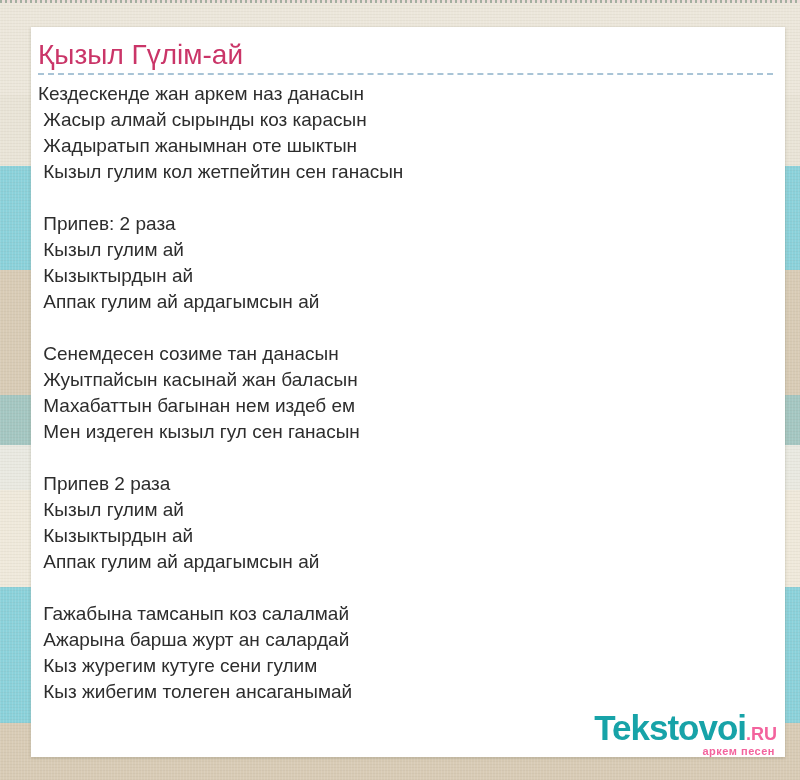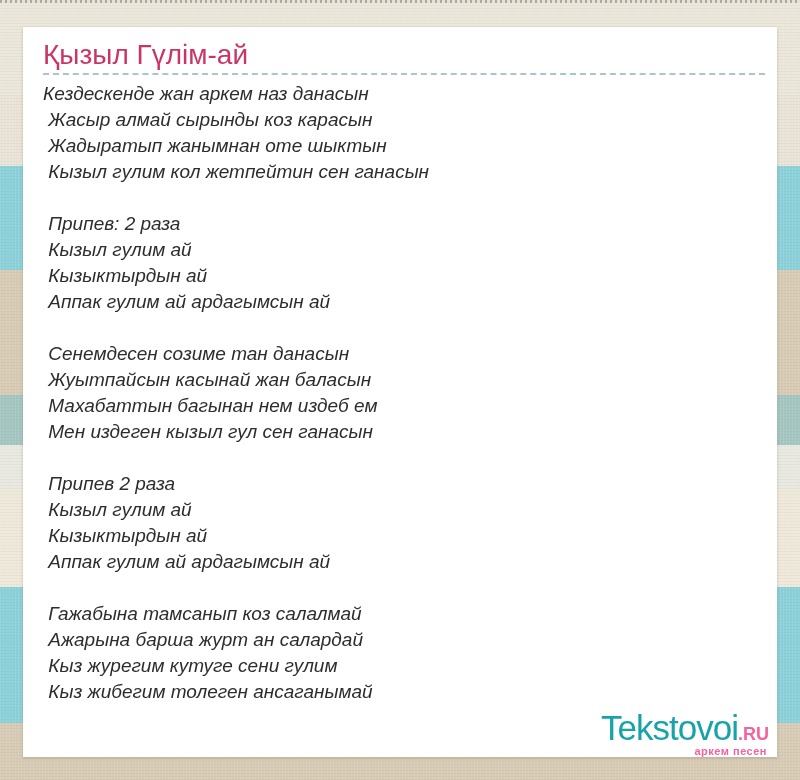--- a/index.html
+++ b/index.html
@@ -31,26 +31,26 @@
     pointer-events: none;
     z-index: 0;
   }
   .top-dots {
     position: absolute; top: 0; left: 0; right: 0; height: 3px;
     background: repeating-linear-gradient(90deg, #a3b0a0 0 2px, rgba(237,221,218,.9) 2px 5px);
     z-index: 2;
   }
   .card {
     position: absolute;
-    left: 23px; top: 27px;
+    left: 31px; top: 27px;
     width: 754px; height: 730px;
     box-sizing: border-box;
     background: #ffffff;
     box-shadow: 0 1px 3px rgba(95,85,65,.28);
-    padding: 12px 10px 0 20px;
+    padding: 12px 10px 0 7px;
     z-index: 1;
   }
   .title {
     margin: 0;
     font-size: 28px;
     font-weight: 400;
     line-height: 31px;
     color: #ca3568;
   }
   .artist {
@@ -69,34 +69,33 @@
     margin-top: 3px;
     margin-right: 2px;
     height: 0;
   }
   .lyrics {
     margin-top: 6px;
     font-size: 19px;
     line-height: 26px;
     color: #2d2d2d;
     white-space: pre-wrap;
-    font-style: italic;
   }
   .logo {
     position: absolute;
     right: 8px; bottom: 0px;
     display: block;
     text-align: right;
     text-decoration: none;
     line-height: 1;
     cursor: pointer;
   }
   .logo .brand {
     font-size: 35px;
-    font-weight: normal;
+    font-weight: bold;
     color: #17a3a8;
     letter-spacing: -1px;
     margin-left: 44px;
   }
   .logo .tld {
     font-size: 18px;
     font-weight: bold;
     color: #f3639d;
   }
   .logo .tagline {

